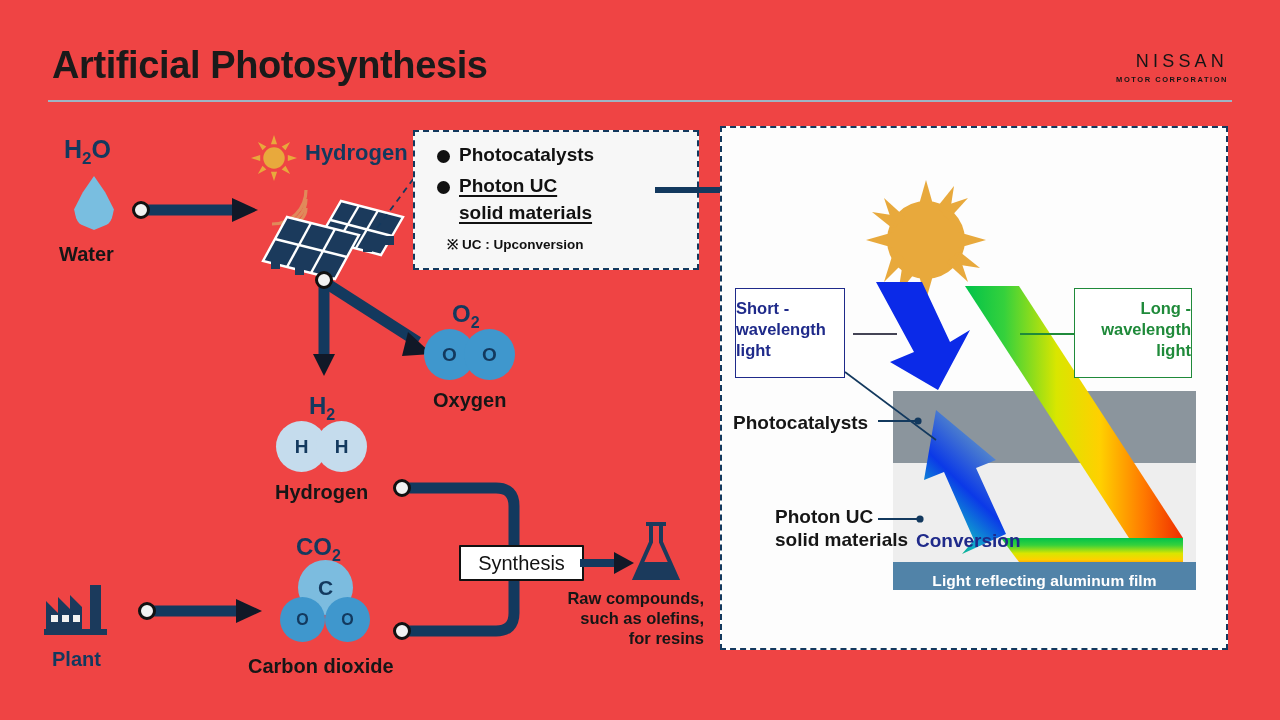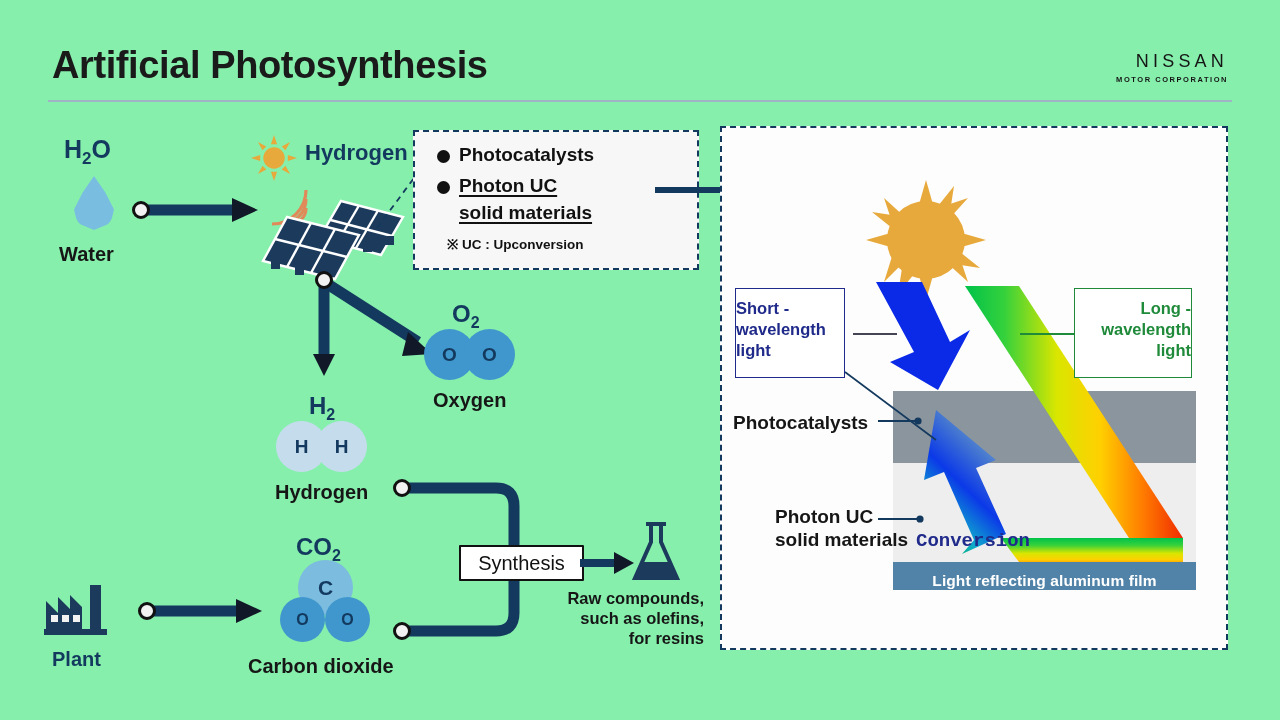--- a/index.html
+++ b/index.html
@@ -2,21 +2,21 @@
 <html><head>
 <meta charset="utf-8">
 <style>
   * { box-sizing: border-box; margin: 0; padding: 0; }
   html, body {
     width: 1280px; height: 720px;
     background: #f2f2f2;
     font-family: "Liberation Sans", sans-serif;
     overflow: hidden;
   }
-  #stage { position: relative; width: 1280px; height: 720px; background: #86efac; }
+  #stage { position: relative; width: 1280px; height: 720px; background: #ef4444; }
 
   
   .title {
     position: absolute; left: 52px; top: 44px;
     font-size: 38px; font-weight: 700; color: #1a1a1a; letter-spacing: -0.4px;
   }
   .brand { position: absolute; right: 52px; top: 52px; text-align: right; }
   .brand-name {
     font-size: 18px; font-weight: 400; letter-spacing: 4.2px; color: #151515;
     line-height: 1;
@@ -139,21 +139,21 @@
     border: 1.6px solid #1f8a3a; background: #fff;
     padding: 9px 0 0 10px;
     font-size: 16.5px; font-weight: 700; color: #1f8a3a; line-height: 1.26; text-align: right;
   }
   .lead-short { position: absolute; left: 853px; top: 333px; width: 44px; height: 1.6px; background: #445; }
   .lead-long  { position: absolute; left: 1020px; top: 333px; width: 54px; height: 1.6px; background: #1f8a3a; }
 
   .cat-lbl { left: 733px; top: 412px; font-size: 19px; font-weight: 700; color: #161616; }
   .uc-lbl  { left: 775px; top: 505px; font-size: 19px; font-weight: 700; color: #161616;
              line-height: 1.22; text-align: right; width: 98px; }
-  .conv-lbl { left: 916px; top: 530px; font-size: 19px; font-weight: 700; color: #1f2a8a; font-family: Liberation Mono, monospace; }
+  .conv-lbl { left: 916px; top: 530px; font-size: 19px; font-weight: 700; color: #1f2a8a; }
 
   svg { overflow: visible; }
 </style>
 </head>
 <body>
 
 <div id="stage">
 
   <div class="title">Artificial Photosynthesis</div>
   <div class="brand">

